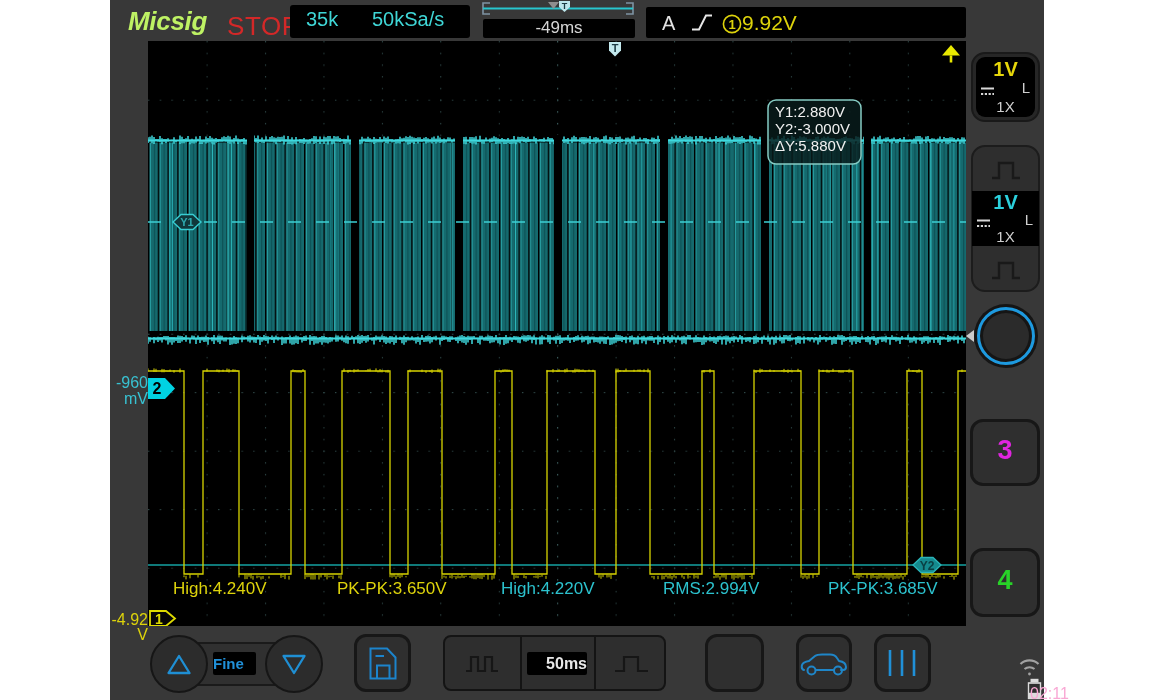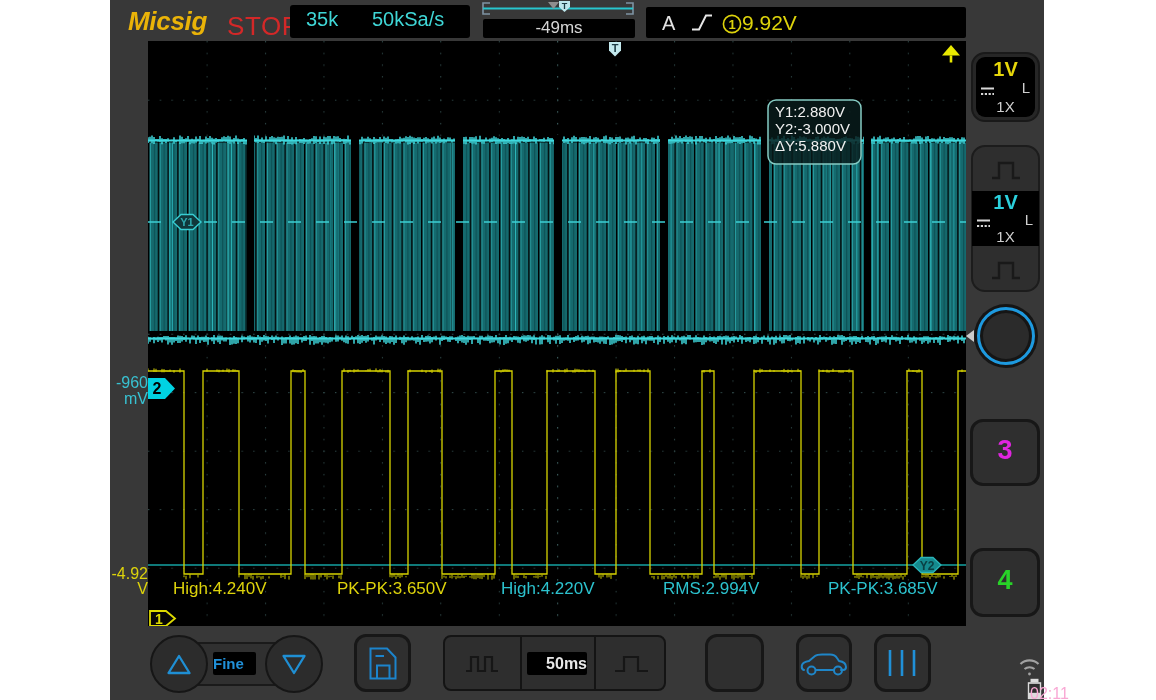--- a/index.html
+++ b/index.html
@@ -6,21 +6,21 @@
 #app { position:absolute; left:110px; top:0; width:934px; height:700px; background:#383838; }
 .abs { position:absolute; }
 .blackbox { position:absolute; background:#000; border-radius:3px; }
 #wave { position:absolute; left:38px; top:41px; width:818px; height:585px; background:#000; }
 .btn { position:absolute; background:#2f2f2f; border:3px solid #171717; border-radius:13px; }
 .ic { position:absolute; display:flex; align-items:center; justify-content:center; }
 </style></head>
 <body>
 <div id="app">
 
-  <div class="abs" style="left:18px;top:6px;font-size:26px;font-weight:bold;font-style:italic;color:#eab308;letter-spacing:-0.3px;">Micsig</div>
+  <div class="abs" style="left:18px;top:6px;font-size:26px;font-weight:bold;font-style:italic;color:#bef264;letter-spacing:-0.3px;">Micsig</div>
   <div class="abs" style="left:117px;top:11px;font-size:26px;color:#d32828;letter-spacing:0.6px;">STOP</div>
   <div class="blackbox" style="left:180px;top:5px;width:180px;height:33px;"></div>
   <div class="abs" style="left:196px;top:8px;font-size:20px;color:#3fd6d6;">35k</div>
   <div class="abs" style="left:262px;top:8px;font-size:20px;color:#3fd6d6;">50kSa/s</div>
 
   <div class="blackbox" style="left:373px;top:19px;width:152px;height:19px;border-radius:2px;"></div>
   <div class="abs" style="left:373px;top:18px;width:152px;text-align:center;font-size:17px;color:#d5d5d5;">-49ms</div>
   <svg width="160" height="18" viewBox="0 0 160 18" style="position:absolute;left:370px;top:0">
 <path d="M10,3 L3,3 L3,14 L10,14" stroke="#7d93a3" stroke-width="1.6" fill="none"></path>
 <path d="M146,3 L153,3 L153,14 L146,14" stroke="#7d93a3" stroke-width="1.6" fill="none"></path>
@@ -34,21 +34,21 @@
   <div class="abs" style="left:552px;top:12px;font-size:20px;color:#e2e2e2;">A</div>
   <div class="abs" style="left:582px;top:13px;"><svg width="21" height="19" viewBox="0 0 21 19">
 <path d="M0,16.5 H7 L14,2.5 H20" stroke="#e6e6e6" stroke-width="2" fill="none"></path>
 </svg></div>
   <div class="abs" style="left:612px;top:11px;font-size:21px;color:#ddd30b;"><svg width="20" height="20" viewBox="0 0 20 20" style="vertical-align:-4px">
 <circle cx="10" cy="10" r="8.6" stroke="#ddd30b" stroke-width="1.6" fill="none"></circle>
 <text x="10" y="14.5" font-size="13" font-weight="bold" fill="#ddd30b" text-anchor="middle" font-family="Liberation Sans">1</text>
 </svg>9.92V</div>
 
   <div class="abs" style="left:0px;top:375px;width:38px;text-align:right;font-size:16px;line-height:15.5px;color:#38c2d2;">-960<br>mV</div>
-  <div class="abs" style="left:-3px;top:566px;width:41px;text-align:right;font-size:16px;line-height:15px;color:#ddd30b;">-4.92<br>V</div>
+  <div class="abs" style="left:-3px;top:612px;width:41px;text-align:right;font-size:16px;line-height:15px;color:#ddd30b;">-4.92<br>V</div>
 
   <div id="wave"><svg width="818" height="585">
         <defs>
 <pattern id="pd" width="11.686" height="11.7" patternUnits="userSpaceOnUse">
   <rect x="0" y="0" width="1.4" height="1.4" fill="#2f4949"></rect>
 </pattern>
 <pattern id="pdb" width="11.686" height="11.7" patternUnits="userSpaceOnUse">
   <rect x="0" y="0" width="1.5" height="1.5" fill="#3c5c5c"></rect>
 </pattern>
 <pattern id="cband" width="9.75" height="10" patternUnits="userSpaceOnUse">

